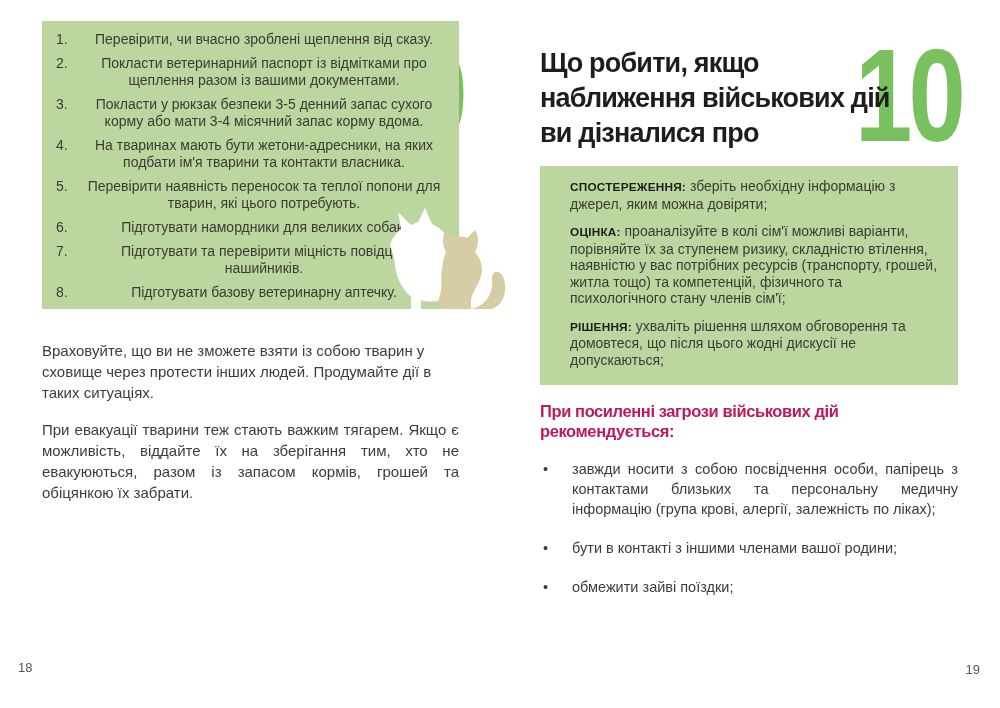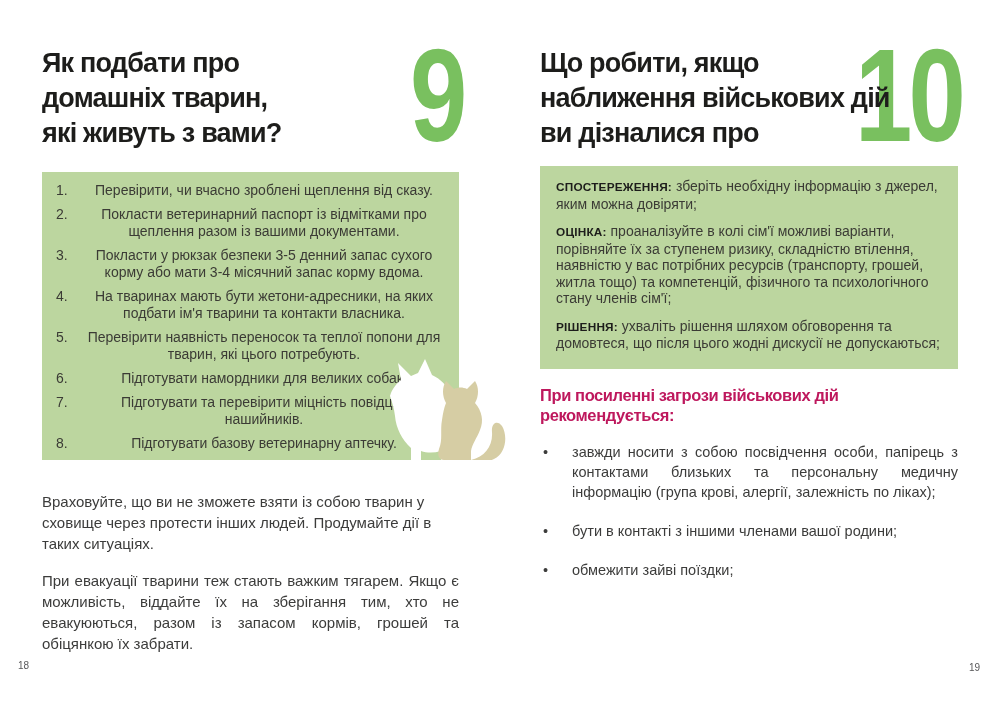--- a/index.html
+++ b/index.html
@@ -41,47 +41,42 @@
   .check-list .txt{flex:1;text-align:center;}
 
   .animals{position:absolute;right:-53px;bottom:0;width:132px;height:104px;z-index:2;}
 
   .left-paras{margin-top:31px;position:relative;z-index:1;}
   .left-paras p{margin:0 0 16px 0;font-size:15px;line-height:21px;}
   .left-paras p.justify{text-align:justify;}
 
   
   .intro{margin:26px 0 0 0;font-size:15px;line-height:21px;}
-  .box-right{margin-top:15px;padding:12px 18px 6px 16px;}
+  .box-right{margin-top:15px;padding:12px 18px 6px 30px;}
   .box-right p{margin:0 0 11px 0;font-size:14px;line-height:16.5px;color:#3b3b35;}
   .box-right p b{font-size:11.8px;color:#1d1d1b;letter-spacing:0.2px;}
 
   .rec-heading{
     margin:17px 0 0 0;font-size:16.5px;font-weight:700;line-height:1.2;
     color:#be185d;letter-spacing:-0.4px;
   }
   .bullets{margin-top:17px;}
   .bullet-row{display:flex;margin-bottom:19px;font-size:14.5px;line-height:20px;}
   .bullet-row .marker{flex:none;width:29px;padding-left:3px;}
   .bullet-row .btxt{flex:1;text-align:justify;}
 
-  .page-num{position:absolute;font-size:10px;color:#58585a;}
+  .page-num{position:absolute;font-size:13px;color:#58585a;}
   .page-num-left{left:18px;top:660px;}
   .page-num-right{right:20px;top:662px;}
 </style>
 </head>
 <body>
 
 <div class="col col-left">
   <div class="big-num">9</div>
-  <h1 class="title">
-    <span class="tline">Як подбати про</span>
-    <span class="tline">домашніх тварин,</span>
-    <span class="tline">які живуть з вами?</span>
-  </h1>
 
   <div class="green-box box-left">
     <ol class="check-list">
       <li>
         <span class="num">1.</span>
         <span class="txt">Перевірити, чи вчасно зроблені щеплення від сказу.</span>
       </li>
       <li>
         <span class="num">2.</span>
         <span class="txt">Покласти ветеринарний паспорт із відмітками про щеплення разом із вашими документами.</span>

